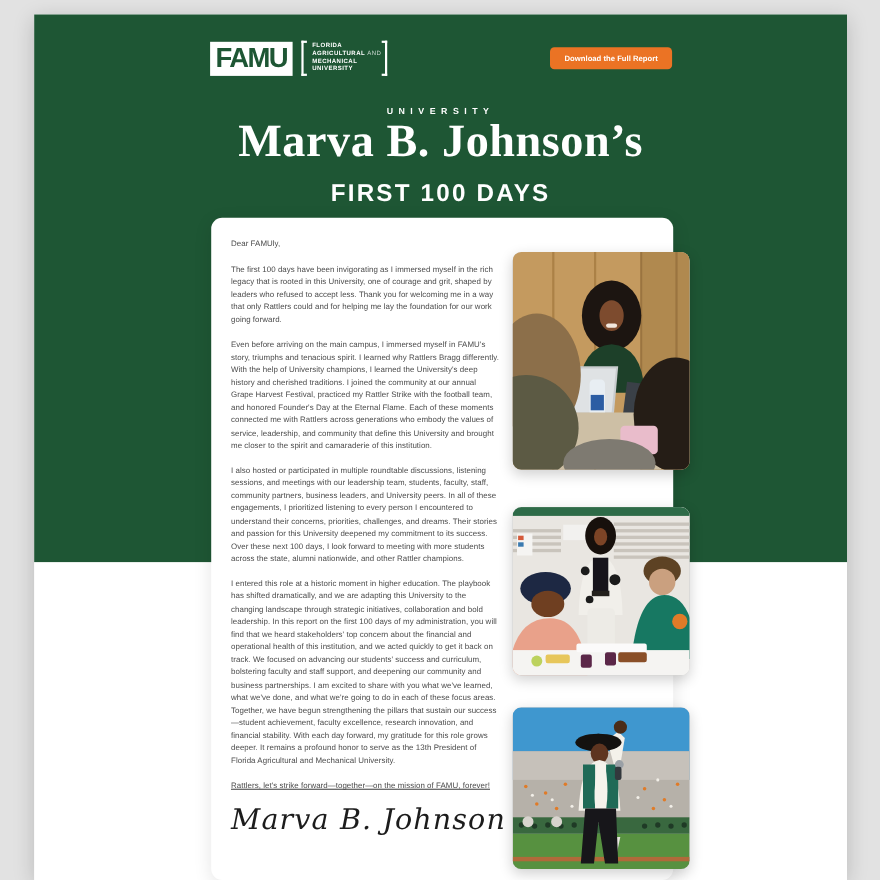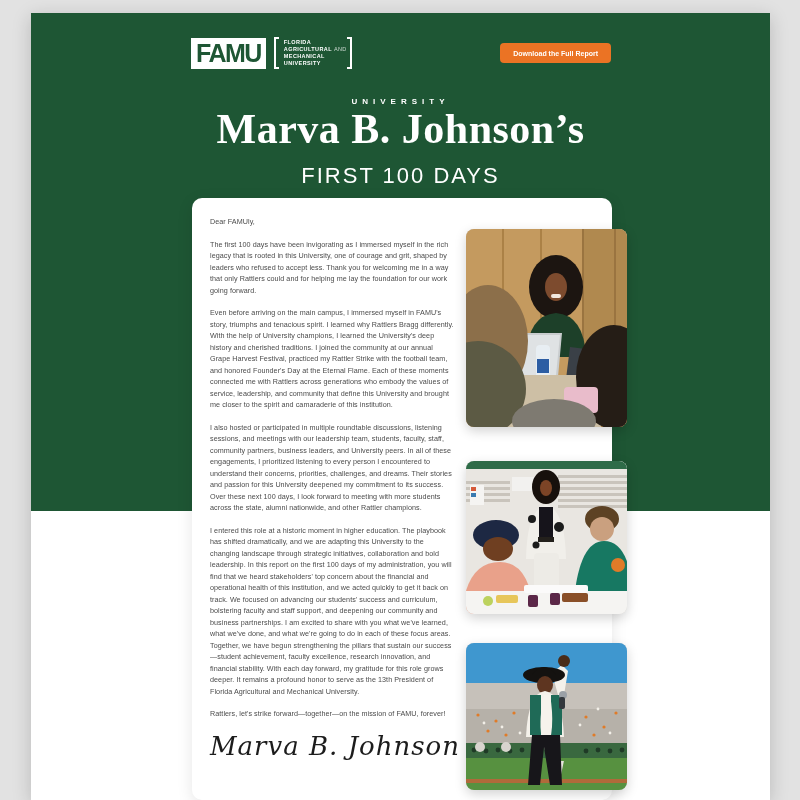--- a/index.html
+++ b/index.html
@@ -43,33 +43,33 @@
     position:absolute; left:0; right:0; top:84px;
     color:#fff; font-size:8px; font-weight:bold; letter-spacing:5px;
   }
   .hero-title {
     position:absolute; left:0; right:0; top:92px; margin:0;
     color:#fff; font-family:"Liberation Serif", serif;
     font-size:42px; font-weight:bold; letter-spacing:.5px;
   }
   .hero-subtitle {
     position:absolute; left:0; right:0; top:150px;
-    color:#fff; font-size:22px; font-weight:normal; letter-spacing:2px;
+    color:#fff; font-size:22px; font-weight:bold; letter-spacing:2px;
   }
   .letter-card {
     position:absolute; left:161px; top:185px; width:420px; height:602px;
     background:#fff; border-radius:10px;
     box-shadow:0 4px 16px rgba(0,0,0,.10);
     box-sizing:border-box; padding:18px 0 0 18px; overflow:hidden;
   }
   .letter-card p {
     width:245px; margin:0 0 11px 0;
     font-size:7.2px; line-height:11.5px; letter-spacing:.05px; color:#4b4b4b;
   }
-  .letter-card p.closing { white-space:nowrap; width:auto; }
+  .letter-card p.closing { white-space:nowrap; width:auto;text-decoration:underline; }
   .signature {
     font-family:"DejaVu Serif", serif; font-style:italic;
     font-size:26px; color:#1c1c1c; letter-spacing:1px; margin-top:2px;
   }
   .photo {
     position:absolute; left:435px; width:161px;
     border-radius:8px; overflow:hidden; margin:0;
     box-shadow:0 4px 12px rgba(0,0,0,.18); background:#ccc;
   }
   .photo svg { display:block; width:100%; height:100%; }

